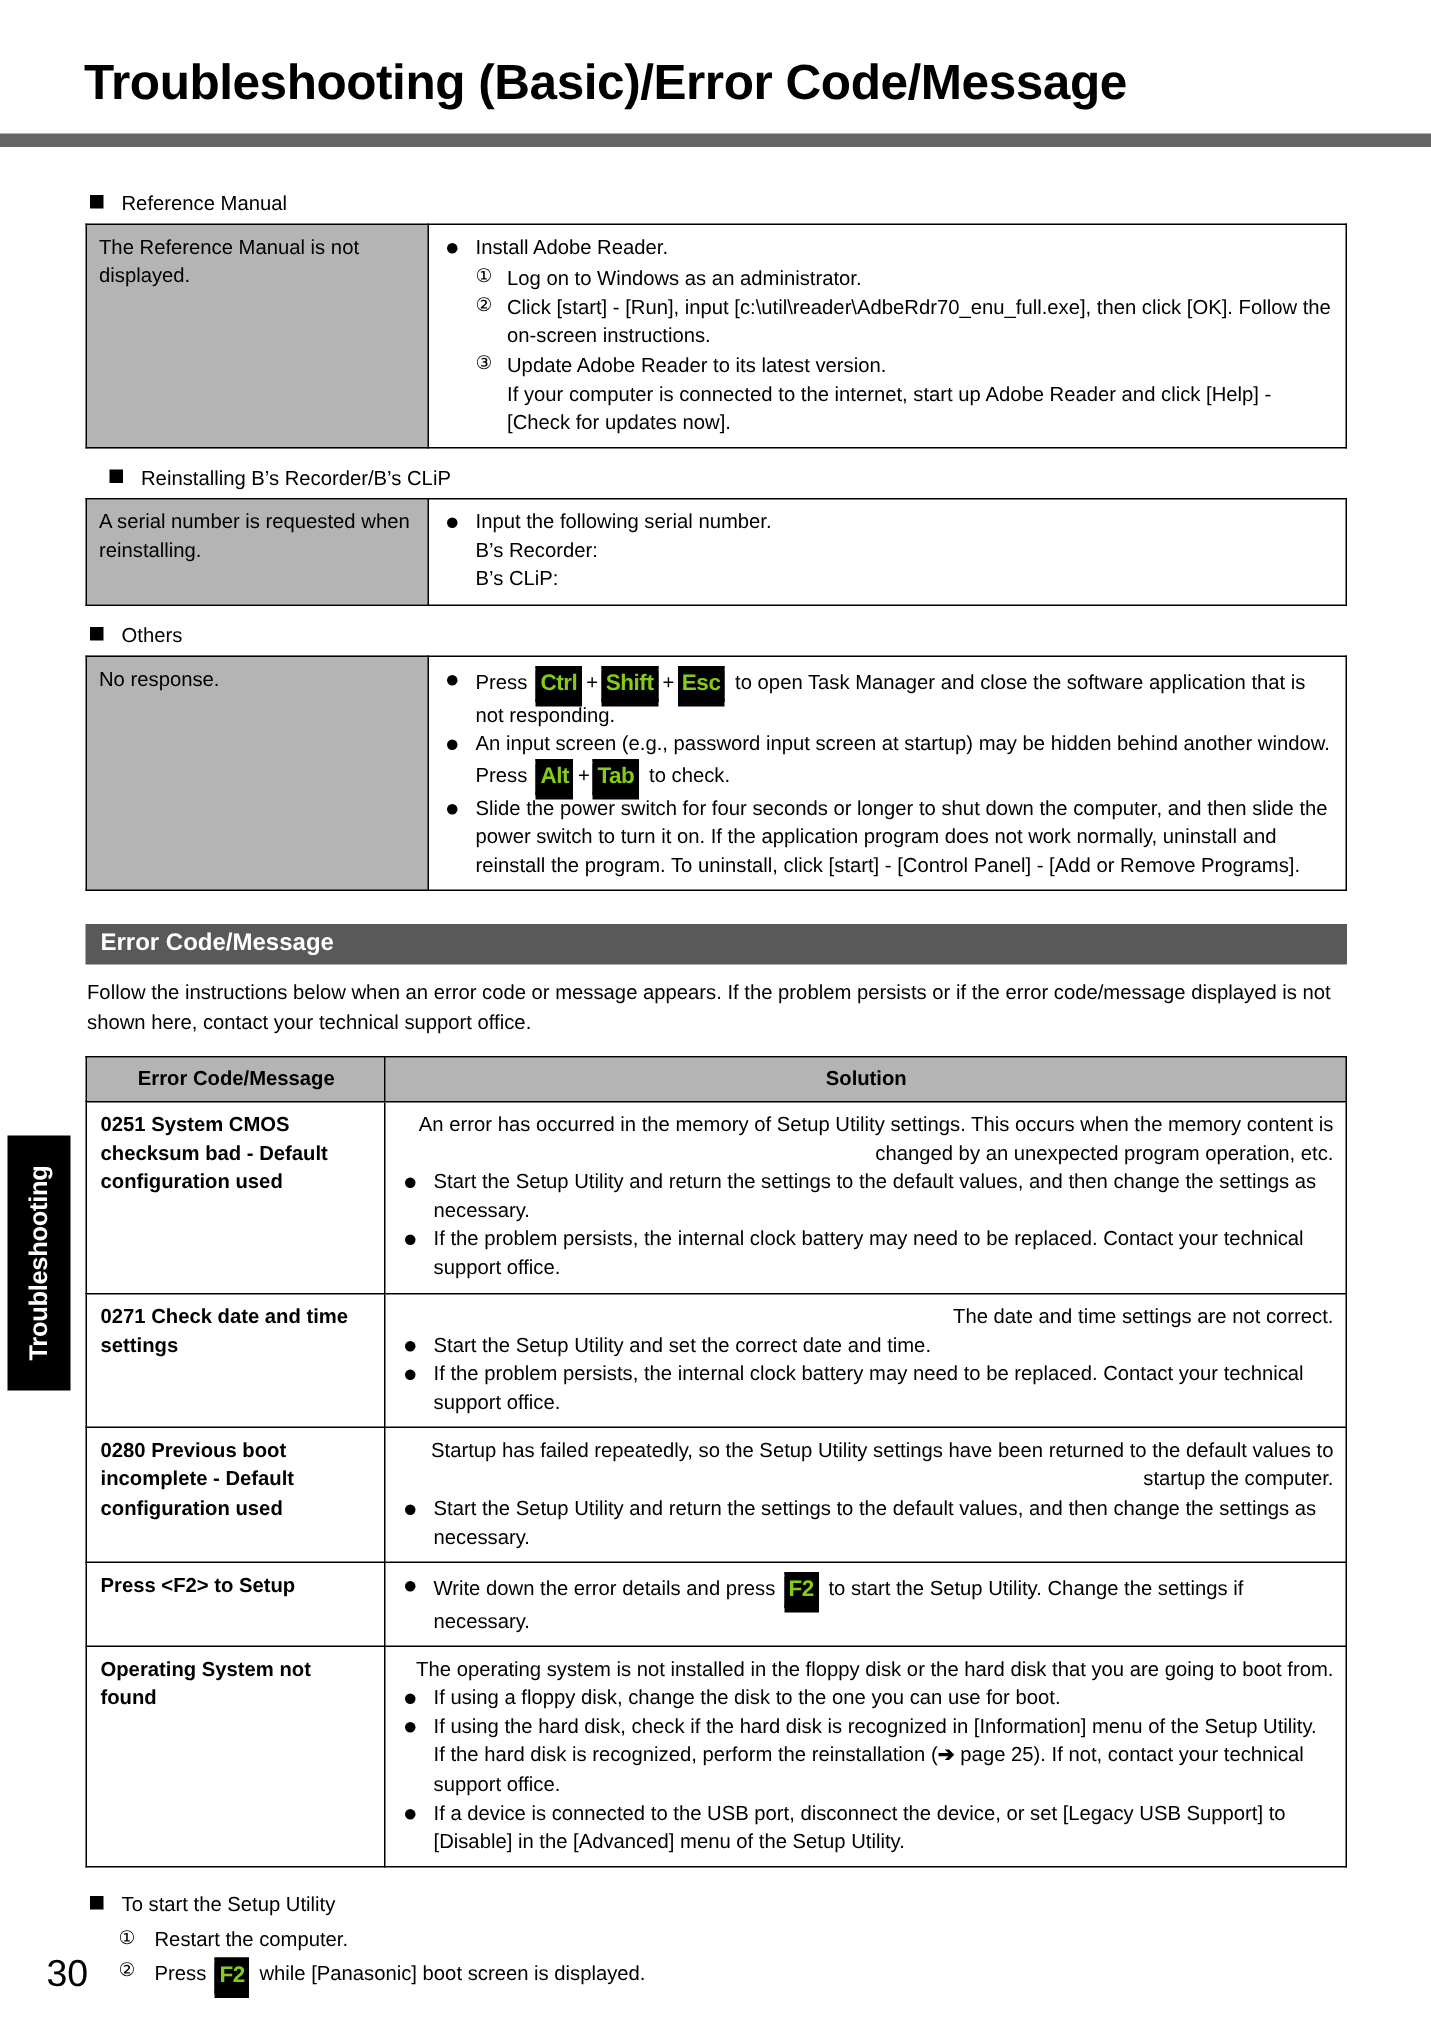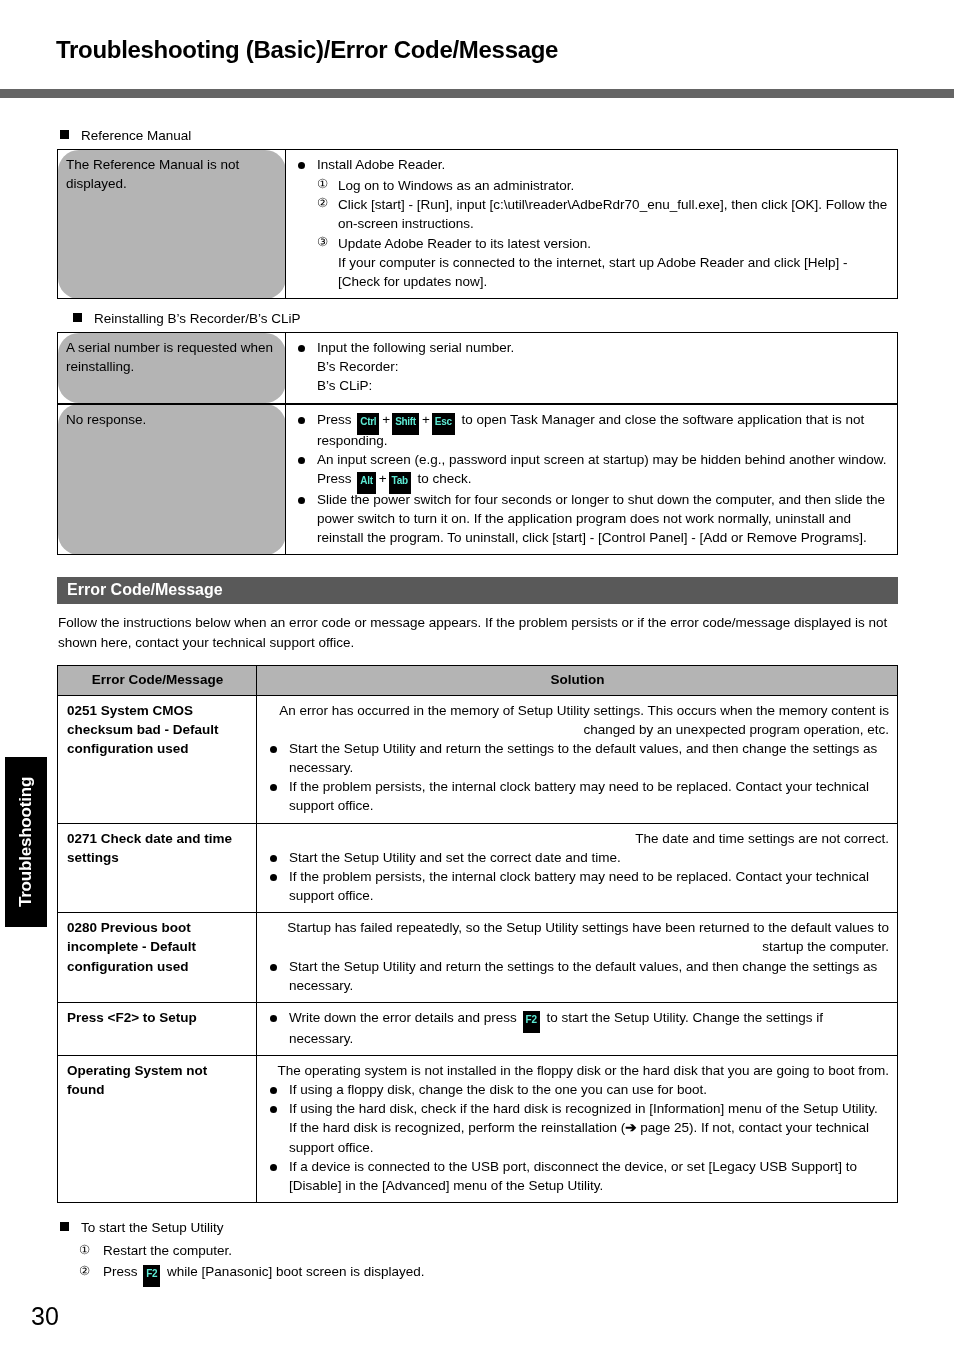--- a/index.html
+++ b/index.html
@@ -14,21 +14,21 @@
     font-family: "Liberation Sans", sans-serif;
     color: #000000;
     -webkit-font-smoothing: none;
   }
 
   
   .page-title {
     position: absolute;
     left: 56px;
     top: 36px;
-    font-size: 24px;
+    font-size: 33px;
     font-weight: bold;
     letter-spacing: -0.3px;
     white-space: nowrap;
   }
   .title-rule {
     position: absolute;
     left: 0;
     top: 89px;
     width: 954px;
     height: 9px;
@@ -110,21 +110,20 @@
     vertical-align: top;
     padding: 5px 8px 7px 8px;
     font-size: 13.5px;
     line-height: 1.42;
     font-weight: normal;
     text-align: left;
   }
   td.sym {
     background: #b4b4b4;
     width: 211px;
-    border-radius: 21px;
   }
   td.sol { background: #ffffff; }
 
   
   ul.dots {
     list-style: none;
     margin: 0;
     padding: 0;
   }
   ul.dots > li {
@@ -158,23 +157,23 @@
     left: 0;
     top: 0;
     font-size: 12.5px;
   }
   .plain { margin: 0 0 0 0; text-align: right; }
 
   
   .keycap {
     display: inline-block;
     background: #000000;
-    color: #5eead4;
-    font-weight: bold;
-    font-size: 10px;
+    color: #84cc16;
+    font-weight: bold;
+    font-size: 15px;
     line-height: 1;
     padding: 2px 3px 3px 3px;
     border-top: 2px solid #000;
     border-bottom: 2px solid #000;
     box-shadow: 0 3px 0 0 #000;
     margin: 0 3px 0 2px;
     letter-spacing: -0.3px;
     position: relative;
     top: 1px;
   }
@@ -299,20 +298,24 @@
             <span>Input the following serial number.</span>
             <div>B’s Recorder:</div>
             <div>B’s CLiP:</div>
           </li>
         </ul>
       </td>
     </tr>
   </tbody>
     </table>
 
+  <div class="sec-head" style="margin-top:12px;">
+    <span class="sq"></span>
+    <span>Others</span>
+  </div>
 
   <table class="tbl">
     <tbody>
         <tr>
       <td class="sym">No response.</td>
       <td class="sol">
         <ul class="dots">
           <li>
             <span>Press </span><span class="keycap">Ctrl</span>+<span class="keycap">Shift</span>+<span class="keycap">Esc</span><span> to open Task Manager and close the software application that is not responding.</span>
           </li>

